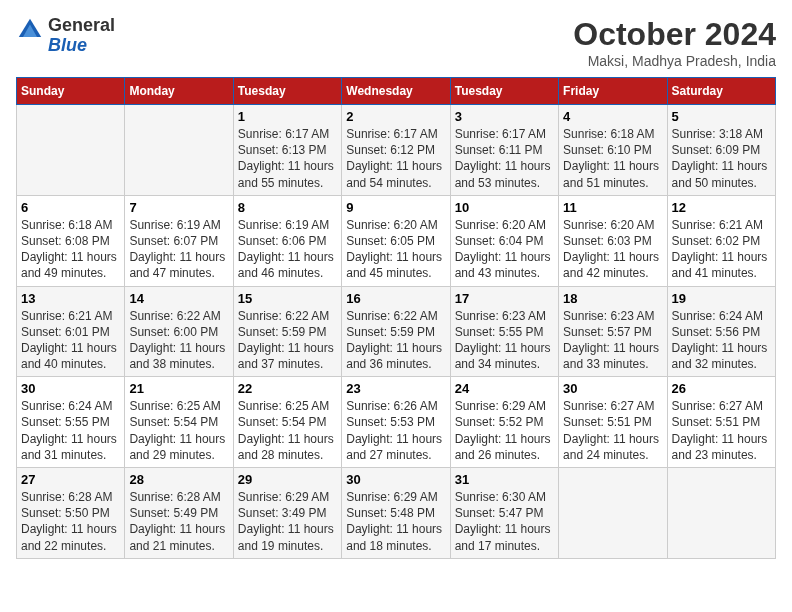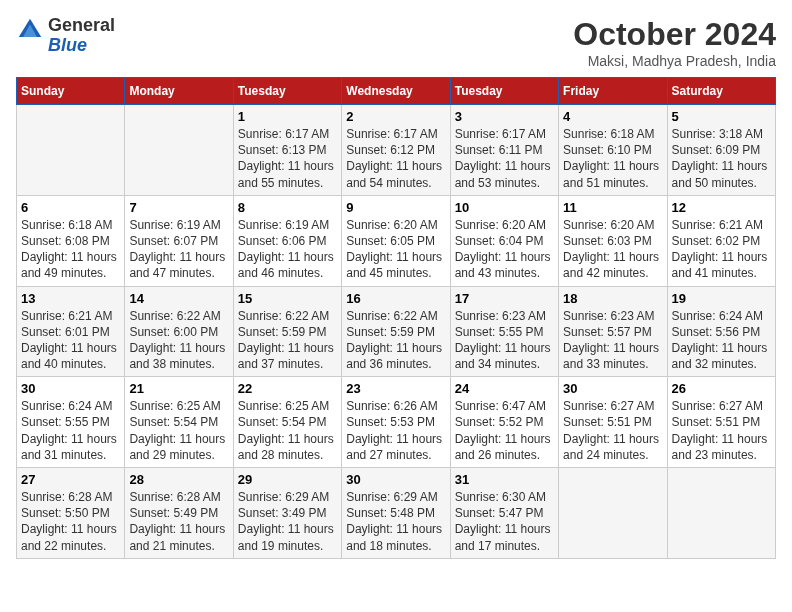--- a/index.html
+++ b/index.html
@@ -257,21 +257,21 @@
 Daylight: 11 hours and 28 minutes.</div>
         </td>
         <td>
           <span class="day-num">23</span>
           <div class="day-info">Sunrise: 6:26 AM
 Sunset: 5:53 PM
 Daylight: 11 hours and 27 minutes.</div>
         </td>
         <td>
           <span class="day-num">24</span>
-          <div class="day-info">Sunrise: 6:47 AM
+          <div class="day-info">Sunrise: 6:29 AM
 Sunset: 5:52 PM
 Daylight: 11 hours and 26 minutes.</div>
         </td>
         <td>
           <span class="day-num">30</span>
           <div class="day-info">Sunrise: 6:27 AM
 Sunset: 5:51 PM
 Daylight: 11 hours and 24 minutes.</div>
         </td>
         <td>

